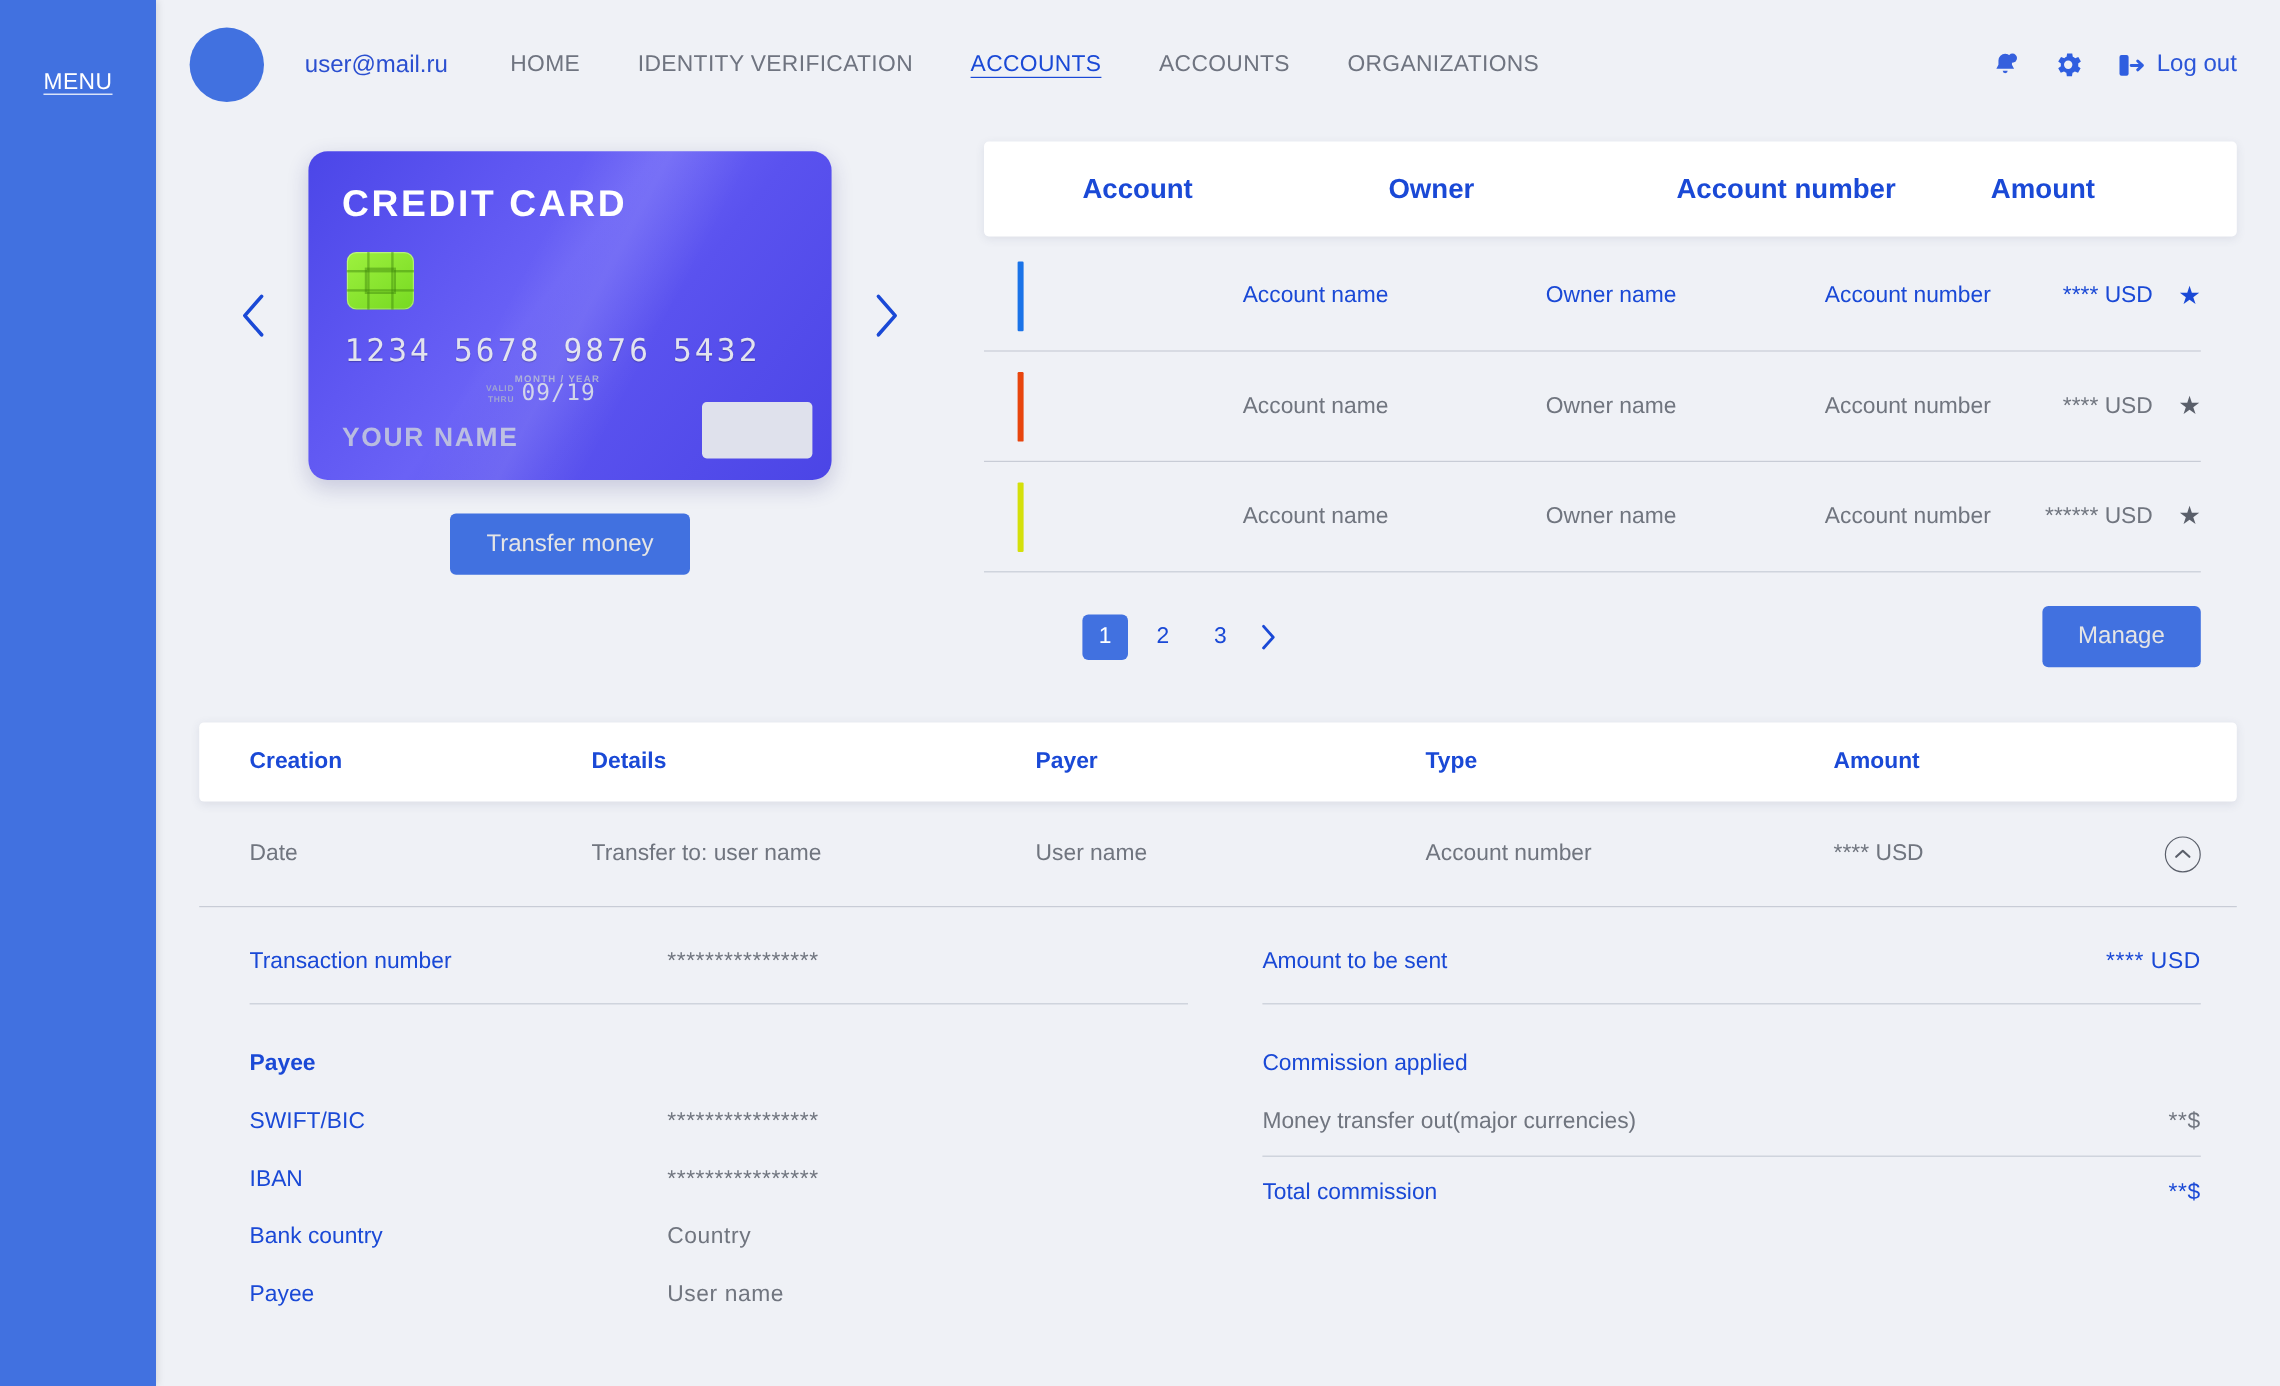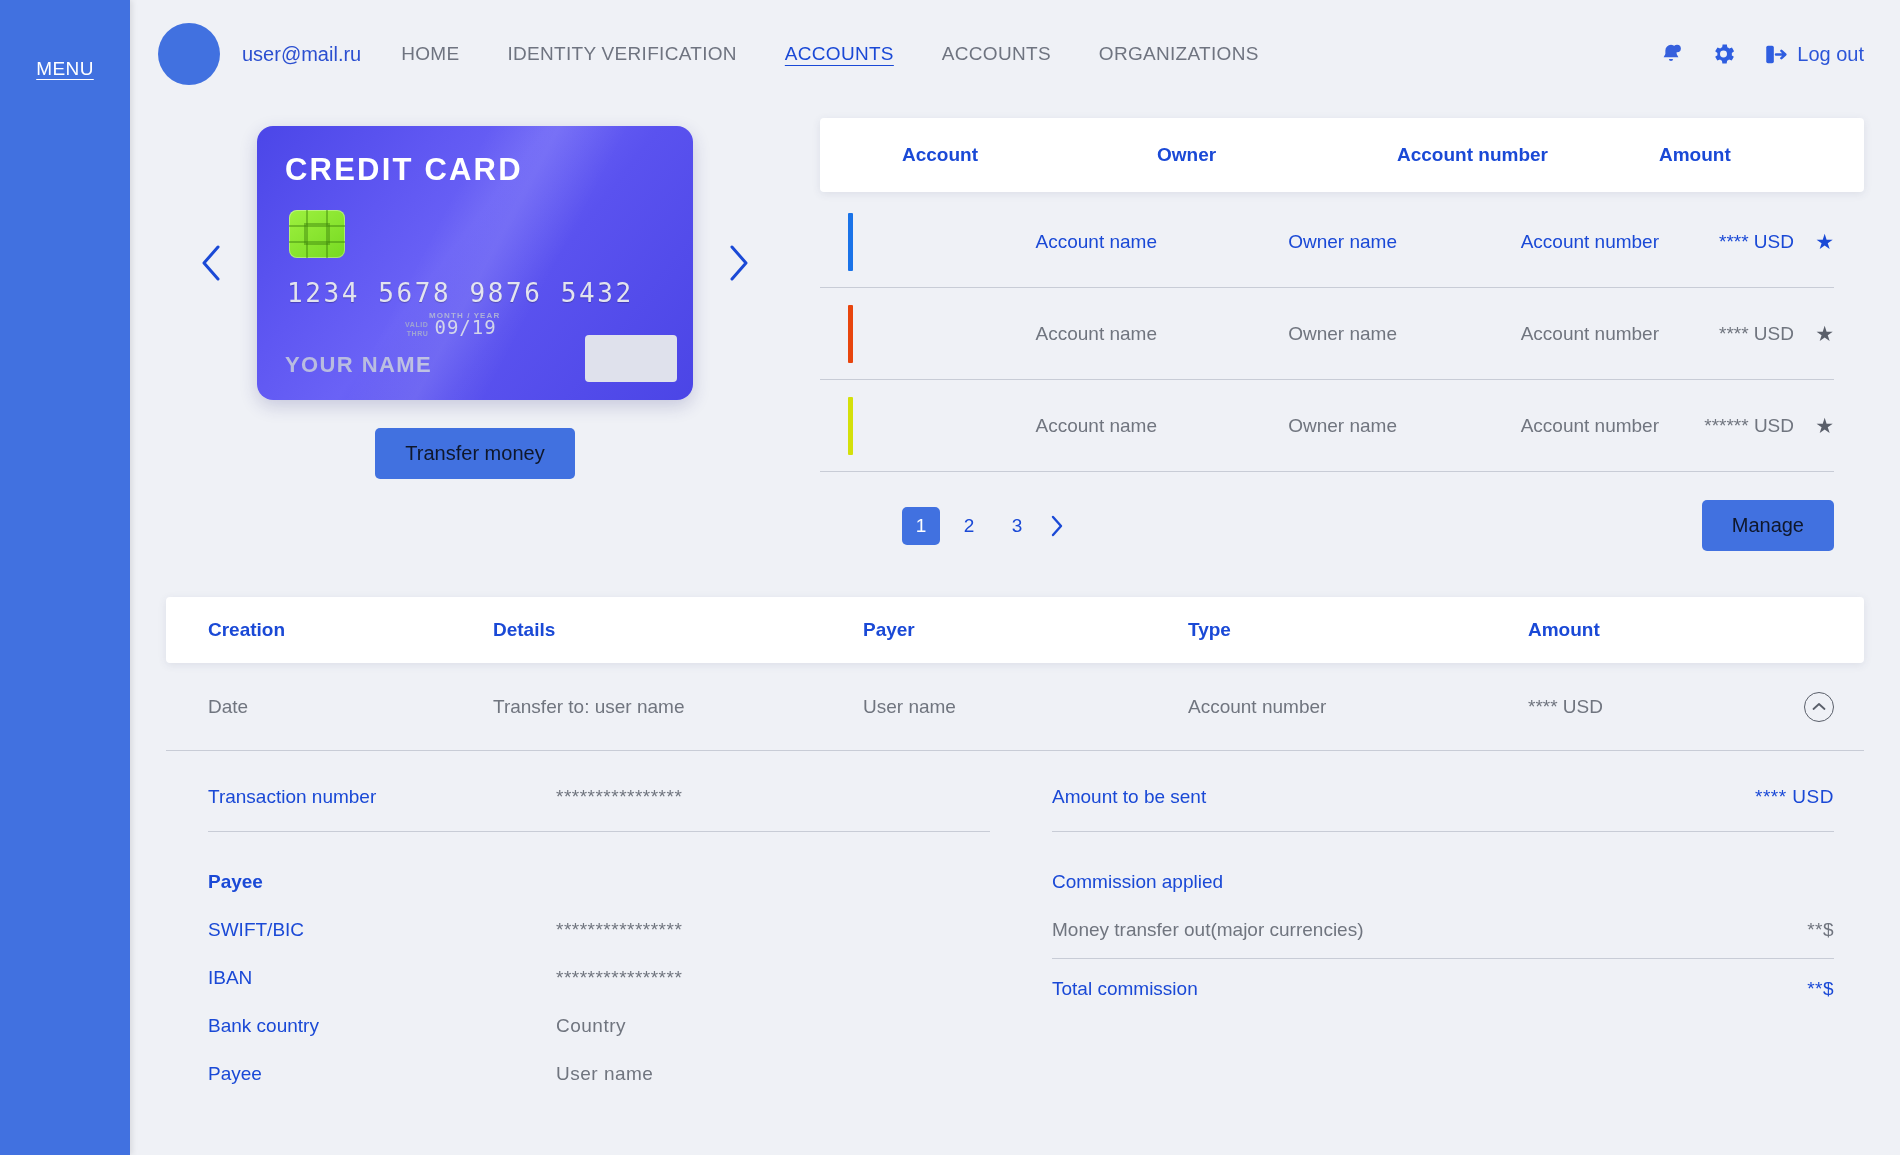--- a/index.html
+++ b/index.html
@@ -29,20 +29,21 @@
   }
 
   
   .main { flex: 1 1 auto; height: 1155px; position: relative; background: #eff1f6; }
 
   
   .header {
     height: 108px; display: flex; align-items: center;
     padding-left: 28px; padding-right: 36px;
     position: relative;
+    gap: 12px;
   }
   .avatar {
     width: 62px; height: 62px; border-radius: 50%;
     background: #4171e0; flex: 0 0 62px;
   }
   .user-email {
     margin-left: 22px; color: #2b4fd0; font-size: 20px;
     white-space: nowrap;
   }
   .nav {
@@ -142,40 +143,40 @@
     color: #b9bce0; font-size: 22px; font-weight: bold; letter-spacing: 1.4px;
   }
   .cc-holo {
     position: absolute; right: 16px; bottom: 18px;
     width: 92px; height: 47px; border-radius: 4px;
     background: #dfe1ec;
   }
 
   .transfer-row { display: flex; justify-content: center; margin-top: 20px; }
   .btn-primary {
-    background: #4171e0; color: #0f172a; border: none;
+    background: #4171e0; color: #e5e5e5; border: none;
     border-radius: 5px; font-size: 20px;
     padding: 14px 30px; cursor: pointer;
     font-family: "Liberation Sans", sans-serif;
   }
 
   
   .accounts-area { flex: 1 1 auto; min-width: 0; padding-top: 10px; }
   .table-card {
     background: #ffffff;
     border-radius: 4px;
     box-shadow: 0 2px 8px rgba(60,70,110,0.10);
     padding: 22px 30px 22px 82px;
   }
   .acct-grid {
     display: grid;
     grid-template-columns: 255px 240px 262px 1fr 40px;
     align-items: center;
   }
-  .acct-head { color: #1a49d6; font-size: 19px; font-weight: bold; }
+  .acct-head { color: #1a49d6; font-size: 23px; font-weight: bold; }
   .acct-head .cell { padding: 4px 0; }
 
   .acct-rows { padding: 0 30px 0 0; margin-top: 4px; }
   .acct-row {
     position: relative;
     display: grid;
     grid-template-columns: 255px 240px 262px 1fr 40px;
     align-items: center;
     height: 92px;
     padding-left: 82px;

